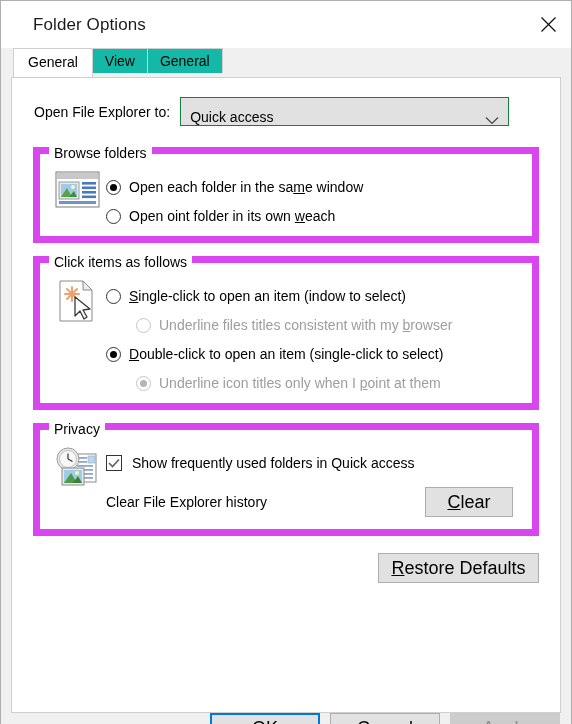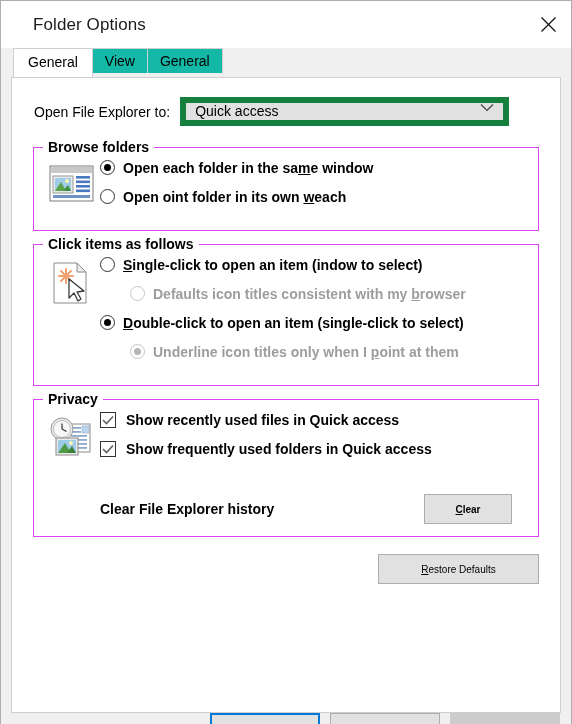--- a/index.html
+++ b/index.html
@@ -99,37 +99,36 @@
     align-items: center;
     padding: 19px 0 8px 22px;
   }
   .row-explorer .lbl { font-size: 14px; }
   .combo {
     margin-left: 10px;
     width: 329px;
     height: 29px;
     box-sizing: border-box;
     background: #e1e1e1;
-    border: 6px solid #15803d;
-    display: flex;
-    align-items: flex-start;
+    border: 1px solid #15803d;
+    display: flex;
+    align-items: flex-end;
     justify-content: space-between;
     padding: 0 9px 0 9px;
     font-size: 14px;
     cursor: default;
   }
   .combo .chev { display: flex; align-items: center; }
   
   .group {
     position: relative;
     margin: 13px 21px 0 21px;
-    border: 1px solid #d946ef;
-    padding: 12px 23px 12px 10px;
-    box-sizing: border-box;
-    font-weight: bold;
+    border: 7px solid #d946ef;
+    padding: 12px 16px 12px 10px;
+    box-sizing: border-box;
   }
   .group > .legend {
     position: absolute;
     top: -9px;
     left: 9px;
     background: #ffffff;
     padding: 0 5px;
     font-size: 14px;
     line-height: 16px;
   }
@@ -138,21 +137,21 @@
     width: 56px;
     flex: none;
     display: flex;
     justify-content: center;
     padding-top: 4px;
   }
   .group-options { flex: 1; }
   
   .opt {
     display: flex;
-    align-items: flex-start;
+    align-items: flex-end;
     height: 29px;
     cursor: default;
   }
   .opt.sub { padding-left: 30px; }
   .radio {
     width: 15px;
     height: 15px;
     border-radius: 50%;
     border: 1px solid #333333;
     background: #ffffff;
@@ -186,29 +185,29 @@
   }
   .check svg { display: none; }
   .check.checked svg { display: block; }
   .opt .lbl { font-size: 14px; }
   u { text-underline-offset: 1px; }
   
   .clear-row {
     display: flex;
     align-items: center;
     justify-content: space-between;
-    margin-top: 24px;
+    margin-top: 16px;
     padding-right: 3px;
   }
   .clear-row .lbl { font-size: 14px; }
   .btn {
     background: #e1e1e1;
     border: 1px solid #adadad;
     font-family: "Liberation Sans", sans-serif;
-    font-size: 10px;
+    font-size: 18px;
     color: #000;
     box-sizing: border-box;
     display: flex;
     align-items: center;
     justify-content: center;
     cursor: default;
   }
   .btn-clear { width: 88px; height: 30px; }
   .restore-wrap {
     display: flex;
@@ -328,21 +327,21 @@
             <polygon points="19,18 19,37 24,32 28,40 31,38 27,31 34,30" fill="#ffffff" stroke="#3a3a3a" stroke-width="1.3" stroke-linejoin="round"></polygon>
           </svg>
         </div>
         <div class="group-options">
           <div class="opt">
             <span class="radio"></span>
             <span class="lbl"><span></span><u>S</u><span>ingle-click to open an item (indow to select)</span></span>
           </div>
           <div class="opt sub disabled">
             <span class="radio"></span>
-            <span class="lbl"><span>Defaults icon titles consistent with my </span><u>b</u><span>rowser</span></span>
+            <span class="lbl"><span>Underline files titles consistent with my </span><u>b</u><span>rowser</span></span>
           </div>
           <div class="opt">
             <span class="radio checked">
                 <span class="dot"></span>
               </span>
             <span class="lbl"><span></span><u>D</u><span>ouble-click to open an item (single-click to select)</span></span>
           </div>
           <div class="opt sub disabled">
             <span class="radio checked">
                 <span class="dot"></span>
@@ -379,28 +378,20 @@
             <circle cx="23" cy="27" r="2" fill="#fdf6b0"></circle>
           </svg>
         </div>
         <div class="group-options">
           <div class="opt">
             <span class="check checked">
               <svg width="12" height="10" viewBox="0 0 12 10">
                   <polyline points="1,5 4.5,8.5 11,1.5" fill="none" stroke="#606060" stroke-width="1.6"></polyline>
                 </svg>
             </span>
-            <span class="lbl">Show recently used files in Quick access</span>
-          </div>
-          <div class="opt">
-            <span class="check checked">
-              <svg width="12" height="10" viewBox="0 0 12 10">
-                  <polyline points="1,5 4.5,8.5 11,1.5" fill="none" stroke="#606060" stroke-width="1.6"></polyline>
-                </svg>
-            </span>
             <span class="lbl">Show frequently used folders in Quick access</span>
           </div>
           <div class="clear-row">
             <span class="lbl">Clear File Explorer history</span>
             <div class="btn btn-clear">
               <span><span></span><u>C</u><span>lear</span></span>
             </div>
           </div>
         </div>
       </div>

